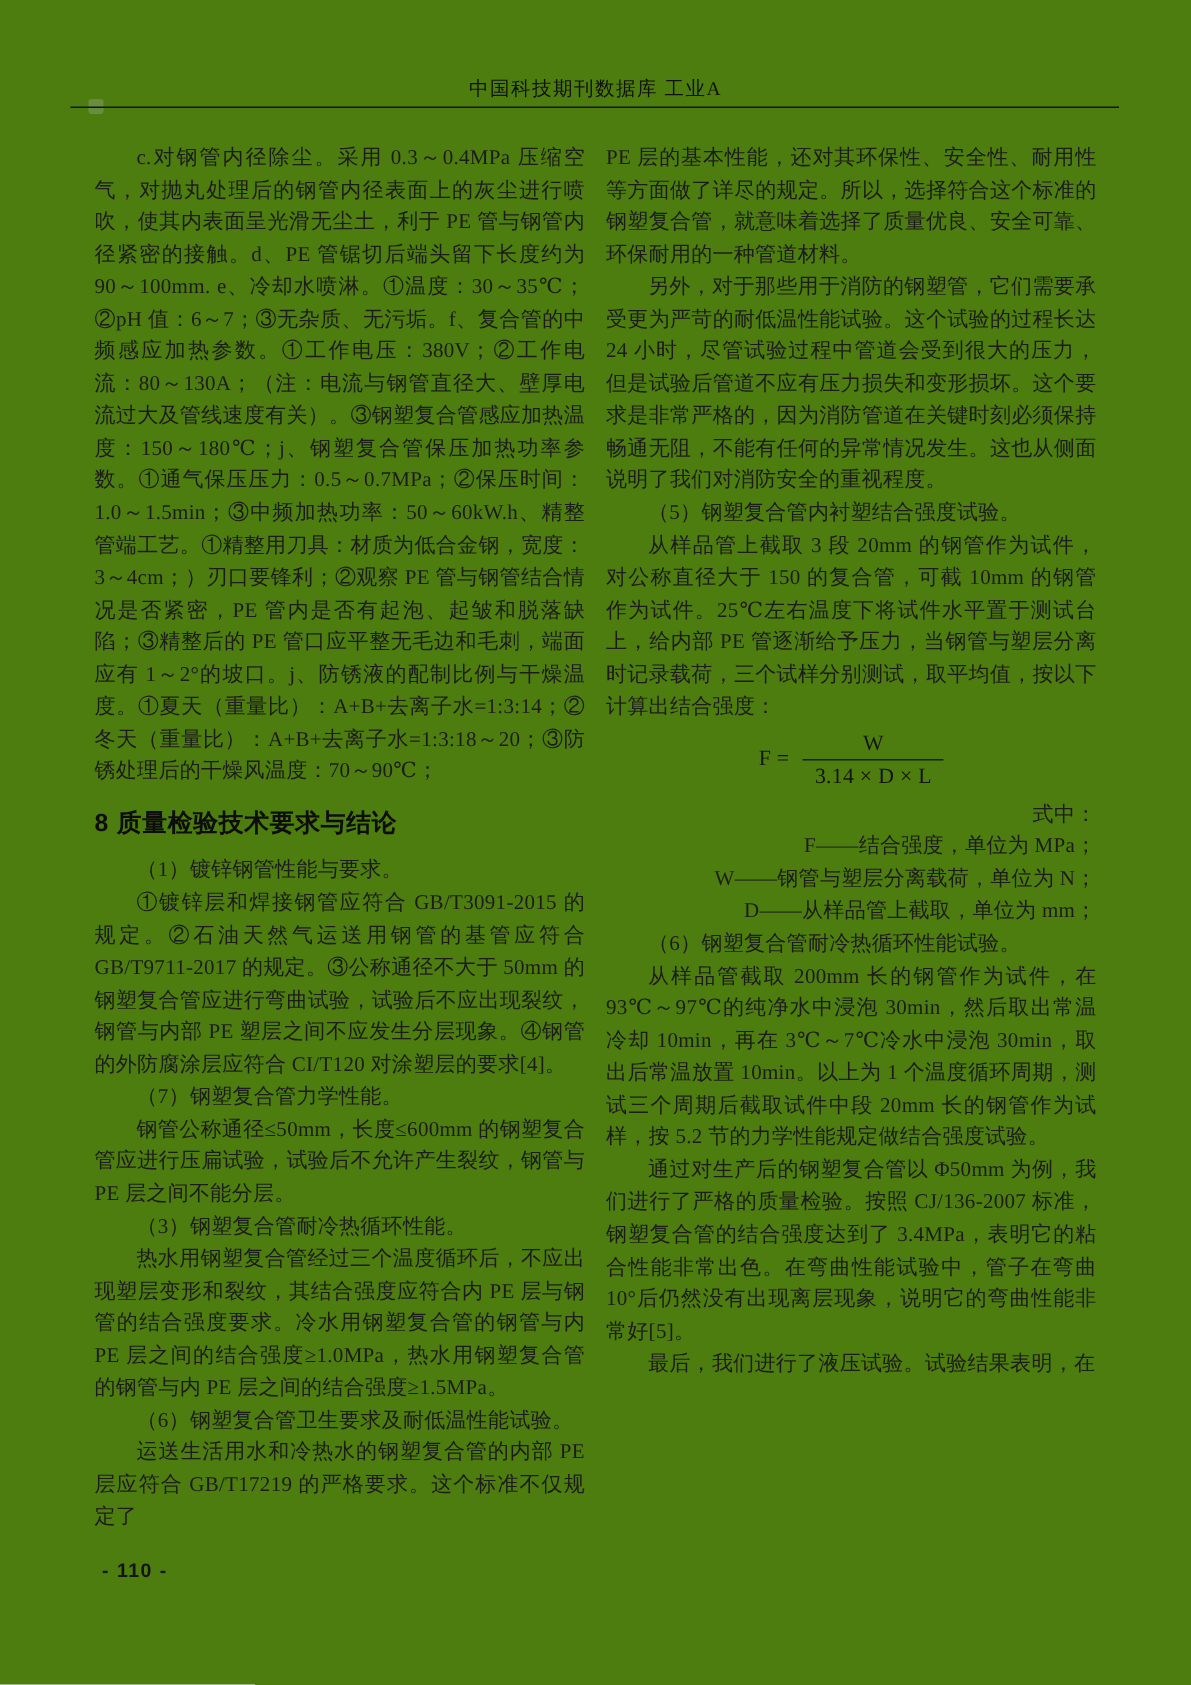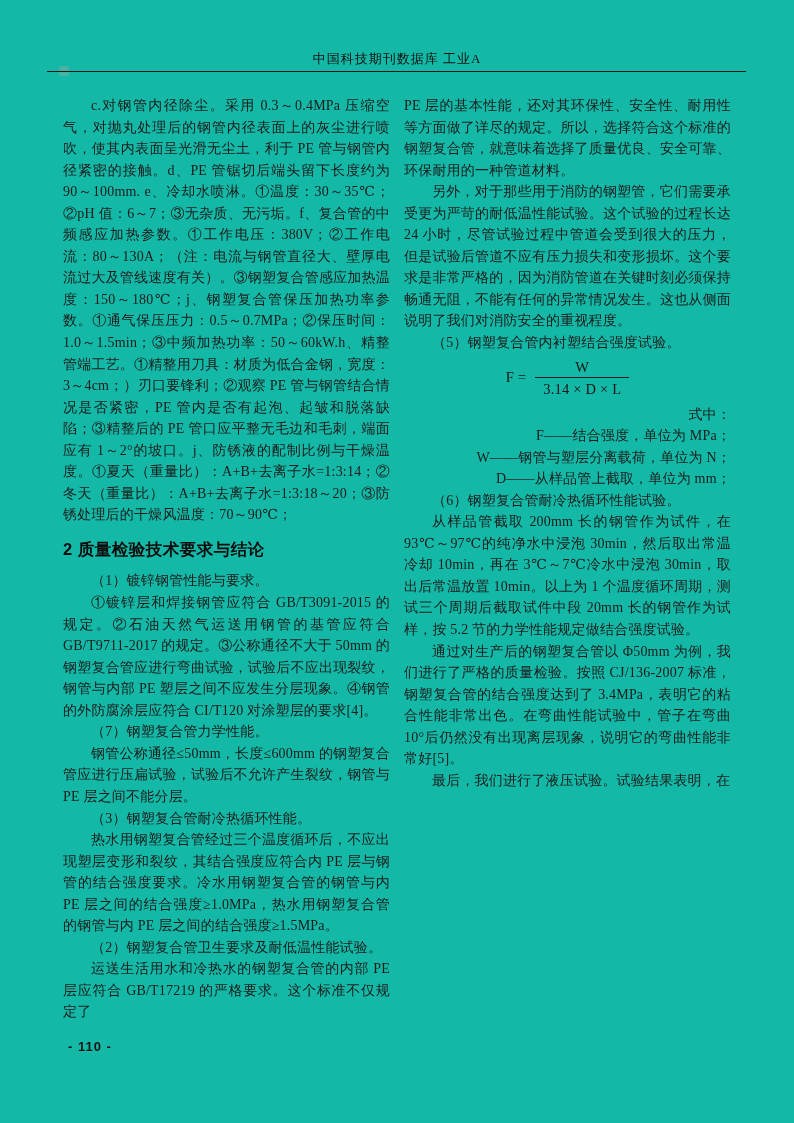--- a/index.html
+++ b/index.html
@@ -1,20 +1,20 @@
 <!DOCTYPE html>
 <html><head>
 <meta charset="utf-8">
 <style>
   html,body{margin:0;padding:0;background:#e8e8e8;}
   .page{
     position:relative;
     width:794px;height:1123px;
     margin:0 auto;
-    background:#14b8a6;
+    background:#4d7c0f;
     font-family:"Liberation Serif","DejaVu Serif",serif;
     color:#1c1c1c;
     overflow:hidden;
   }
   .header-title{
     position:absolute;top:50px;left:0;width:100%;
     text-align:center;font-size:13px;letter-spacing:1px;color:#111;
   }
   .header-rule{
     position:absolute;top:71px;left:47px;width:699px;height:0;
@@ -64,35 +64,36 @@
 <div class="page">
 
   <div class="header-title">中国科技期刊数据库 工业A</div>
   <div class="header-rule-mark"></div>
   <div class="header-rule"></div>
 
   <div class="columns">
 
     <div class="col">
       <p class="ind">c.对钢管内径除尘。采用 0.3～0.4MPa 压缩空气，对抛丸处理后的钢管内径表面上的灰尘进行喷吹，使其内表面呈光滑无尘土，利于 PE 管与钢管内径紧密的接触。d、PE 管锯切后端头留下长度约为 90～100mm. e、冷却水喷淋。①温度：30～35℃；②pH 值：6～7；③无杂质、无污垢。f、复合管的中频感应加热参数。①工作电压：380V；②工作电流：80～130A；（注：电流与钢管直径大、壁厚电流过大及管线速度有关）。③钢塑复合管感应加热温度：150～180℃；j、钢塑复合管保压加热功率参数。①通气保压压力：0.5～0.7MPa；②保压时间：1.0～1.5min；③中频加热功率：50～60kW.h、精整管端工艺。①精整用刀具：材质为低合金钢，宽度：3～4cm；）刃口要锋利；②观察 PE 管与钢管结合情况是否紧密，PE 管内是否有起泡、起皱和脱落缺陷；③精整后的 PE 管口应平整无毛边和毛刺，端面应有 1～2°的坡口。j、防锈液的配制比例与干燥温度。①夏天（重量比）：A+B+去离子水=1:3:14；②冬天（重量比）：A+B+去离子水=1:3:18～20；③防锈处理后的干燥风温度：70～90℃；</p>
-      <p class="section-heading">2 质量检验技术要求与结论</p>
+      <p class="section-heading">8 质量检验技术要求与结论</p>
       <p class="ind">（1）镀锌钢管性能与要求。</p>
       <p class="ind">①镀锌层和焊接钢管应符合 GB/T3091-2015 的规定。②石油天然气运送用钢管的基管应符合 GB/T9711-2017 的规定。③公称通径不大于 50mm 的钢塑复合管应进行弯曲试验，试验后不应出现裂纹，钢管与内部 PE 塑层之间不应发生分层现象。④钢管的外防腐涂层应符合 CI/T120 对涂塑层的要求[4]。</p>
       <p class="ind">（7）钢塑复合管力学性能。</p>
       <p class="ind">钢管公称通径≤50mm，长度≤600mm 的钢塑复合管应进行压扁试验，试验后不允许产生裂纹，钢管与 PE 层之间不能分层。</p>
       <p class="ind">（3）钢塑复合管耐冷热循环性能。</p>
       <p class="ind">热水用钢塑复合管经过三个温度循环后，不应出现塑层变形和裂纹，其结合强度应符合内 PE 层与钢管的结合强度要求。冷水用钢塑复合管的钢管与内 PE 层之间的结合强度≥1.0MPa，热水用钢塑复合管的钢管与内 PE 层之间的结合强度≥1.5MPa。</p>
-      <p class="ind">（2）钢塑复合管卫生要求及耐低温性能试验。</p>
+      <p class="ind">（6）钢塑复合管卫生要求及耐低温性能试验。</p>
       <p class="ind">运送生活用水和冷热水的钢塑复合管的内部 PE 层应符合 GB/T17219 的严格要求。这个标准不仅规定了</p>
     </div>
 
     <div class="col">
       <p>PE 层的基本性能，还对其环保性、安全性、耐用性等方面做了详尽的规定。所以，选择符合这个标准的钢塑复合管，就意味着选择了质量优良、安全可靠、环保耐用的一种管道材料。</p>
       <p class="ind">另外，对于那些用于消防的钢塑管，它们需要承受更为严苛的耐低温性能试验。这个试验的过程长达 24 小时，尽管试验过程中管道会受到很大的压力，但是试验后管道不应有压力损失和变形损坏。这个要求是非常严格的，因为消防管道在关键时刻必须保持畅通无阻，不能有任何的异常情况发生。这也从侧面说明了我们对消防安全的重视程度。</p>
       <p class="ind">（5）钢塑复合管内衬塑结合强度试验。</p>
+      <p class="ind">从样品管上截取 3 段 20mm 的钢管作为试件，对公称直径大于 150 的复合管，可截 10mm 的钢管作为试件。25℃左右温度下将试件水平置于测试台上，给内部 PE 管逐渐给予压力，当钢管与塑层分离时记录载荷，三个试样分别测试，取平均值，按以下计算出结合强度：</p>
 
       <div class="formula-row">
         <span>F =</span>
         <span class="frac">
           <span class="num">W</span>
           <span class="den">3.14 × D × L</span>
         </span>
       </div>
 
       <p class="def-line">式中：</p>

